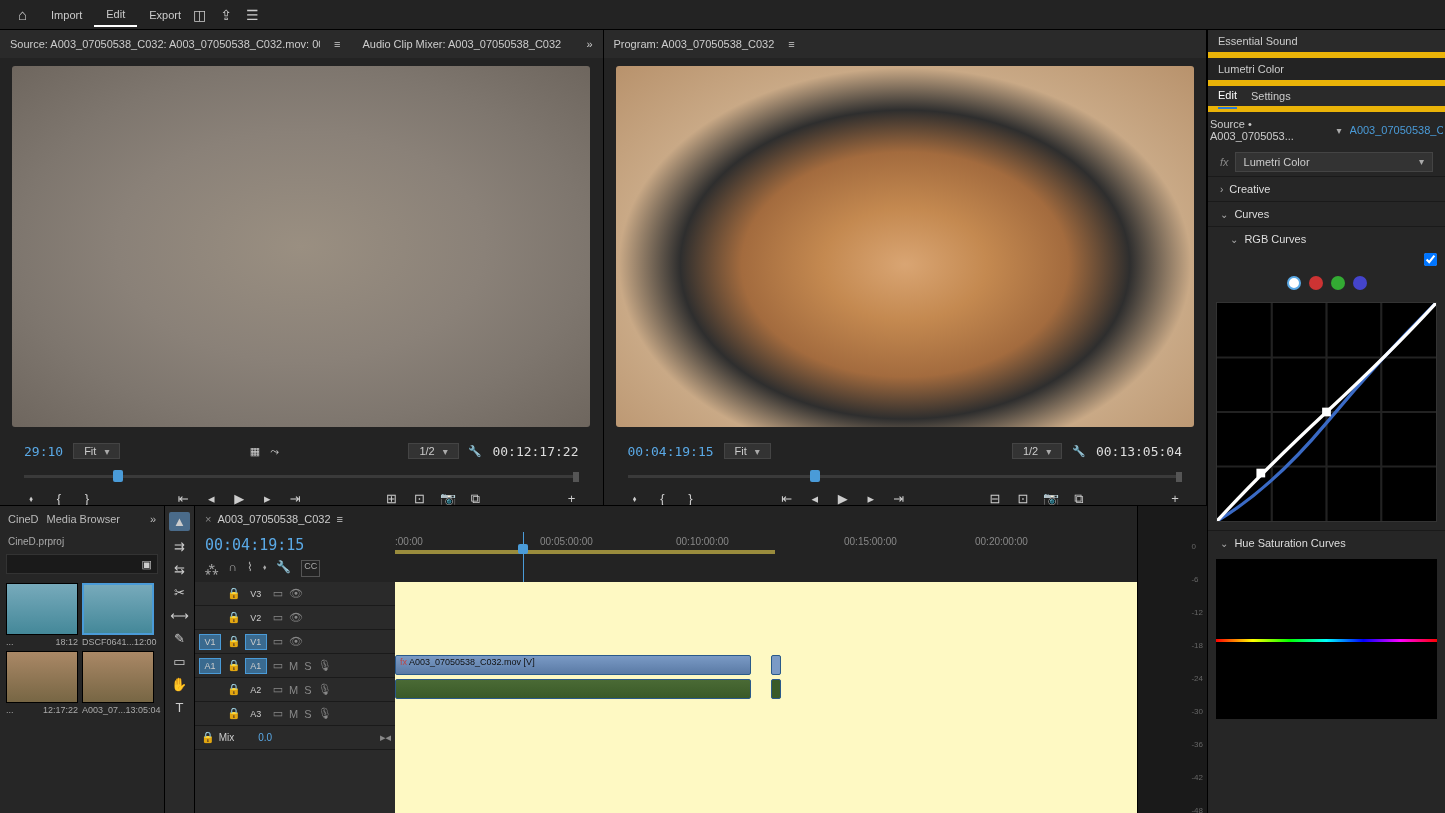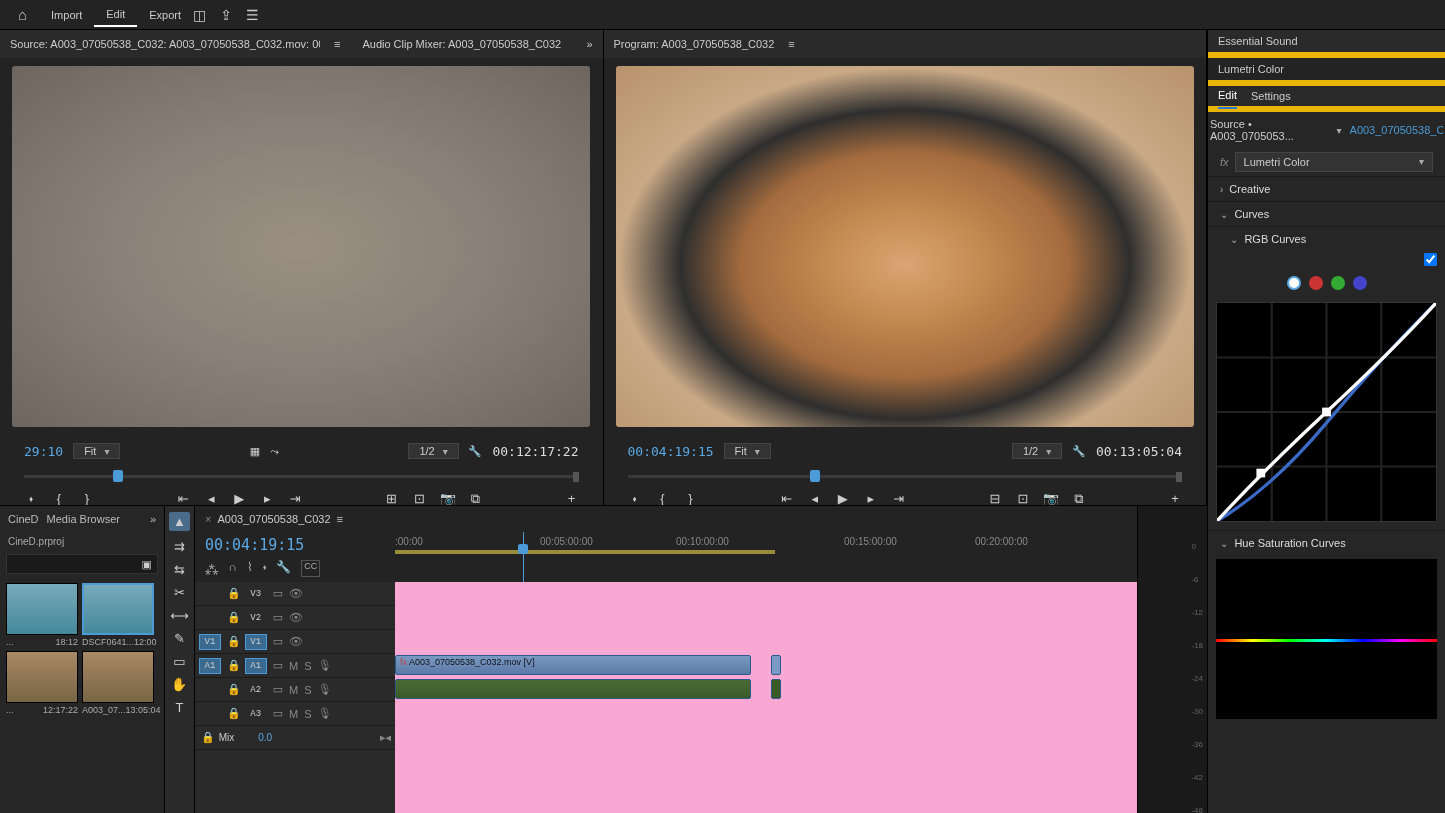--- a/index.html
+++ b/index.html
@@ -57,24 +57,24 @@
 .tl-head .left-h .icons { display:flex; gap:10px; margin-top:6px; color:#aaa; font-size:12px;}
 .tl-head .ruler-area { flex:1; position:relative;}
 .ruler-area .ticks { position:absolute; top:4px; left:0; right:0; display:flex; font-size:10px; color:#888;}
 .ruler-area .ticks span { position:absolute;}
 .ruler-area .bar { position:absolute; top:18px; height:4px; background:#9a8c3d; }
 .ruler-area .play { position:absolute; top:0; width:1px; height:260px; background:#4a9bd8;}
 .ruler-area .play:before { content:''; position:absolute; top:12px; left:-5px; width:10px; height:10px; background:#4a9bd8; border-radius:2px;}
 .tracks { display:flex; flex:1;}
 .track-hdrs { width:200px; background:#2a2a2a;}
 .track-row { height:24px; display:flex; align-items:center; padding:0 4px; gap:4px; border-bottom:1px solid #1a1a1a; font-size:10px;}
-.track-row .tb { width:22px; height:16px; display:flex; align-items:center; justify-content:center; font-size:9px; color:#ccc;font-family:Liberation Mono, monospace;}
+.track-row .tb { width:22px; height:16px; display:flex; align-items:center; justify-content:center; font-size:9px; color:#ccc;}
 .track-row .tb.on { background:#3a6a8f; border:1px solid #4a9bd8;}
 .track-row .ic { color:#888; font-size:11px; margin-left:2px;}
-.track-content { flex:1; position:relative; background:#f9a8d4;}
+.track-content { flex:1; position:relative; background:#fef9c3;}
 .clip { position:absolute; height:20px; border:1px solid #2a5a8a; border-radius:2px; font-size:9px; padding:1px 4px; overflow:hidden;}
 .clip.v { background:linear-gradient(#7a9ac5,#5a7aa5); color:#111; top:73px;}
 .clip.a { background:linear-gradient(#4a6a35,#3a5a28); top:97px;}
 .levels { width:70px; background:#1a1a1a; border-left:1px solid #000; position:relative;}
 .levels .scale { position:absolute; right:4px; top:36px; font-size:8px; color:#666; display:flex; flex-direction:column; gap:24px;}
 .lumetri { flex:1; overflow-y:auto; padding:0;}
 .lum-row { padding:6px 2px; display:flex; align-items:center; gap:8px; font-size:11px; color:#ccc;}
 .lum-sel { margin:4px 12px; background:#333; border:1px solid #444; padding:3px 8px; display:flex; justify-content:space-between; font-size:11px;}
 .section { padding:6px 12px; font-size:11px; color:#ddd; border-top:1px solid #1a1a1a; display:flex; align-items:center; gap:6px;}
 .curves-sel { display:flex; gap:8px; justify-content:center; padding:8px 0;}

